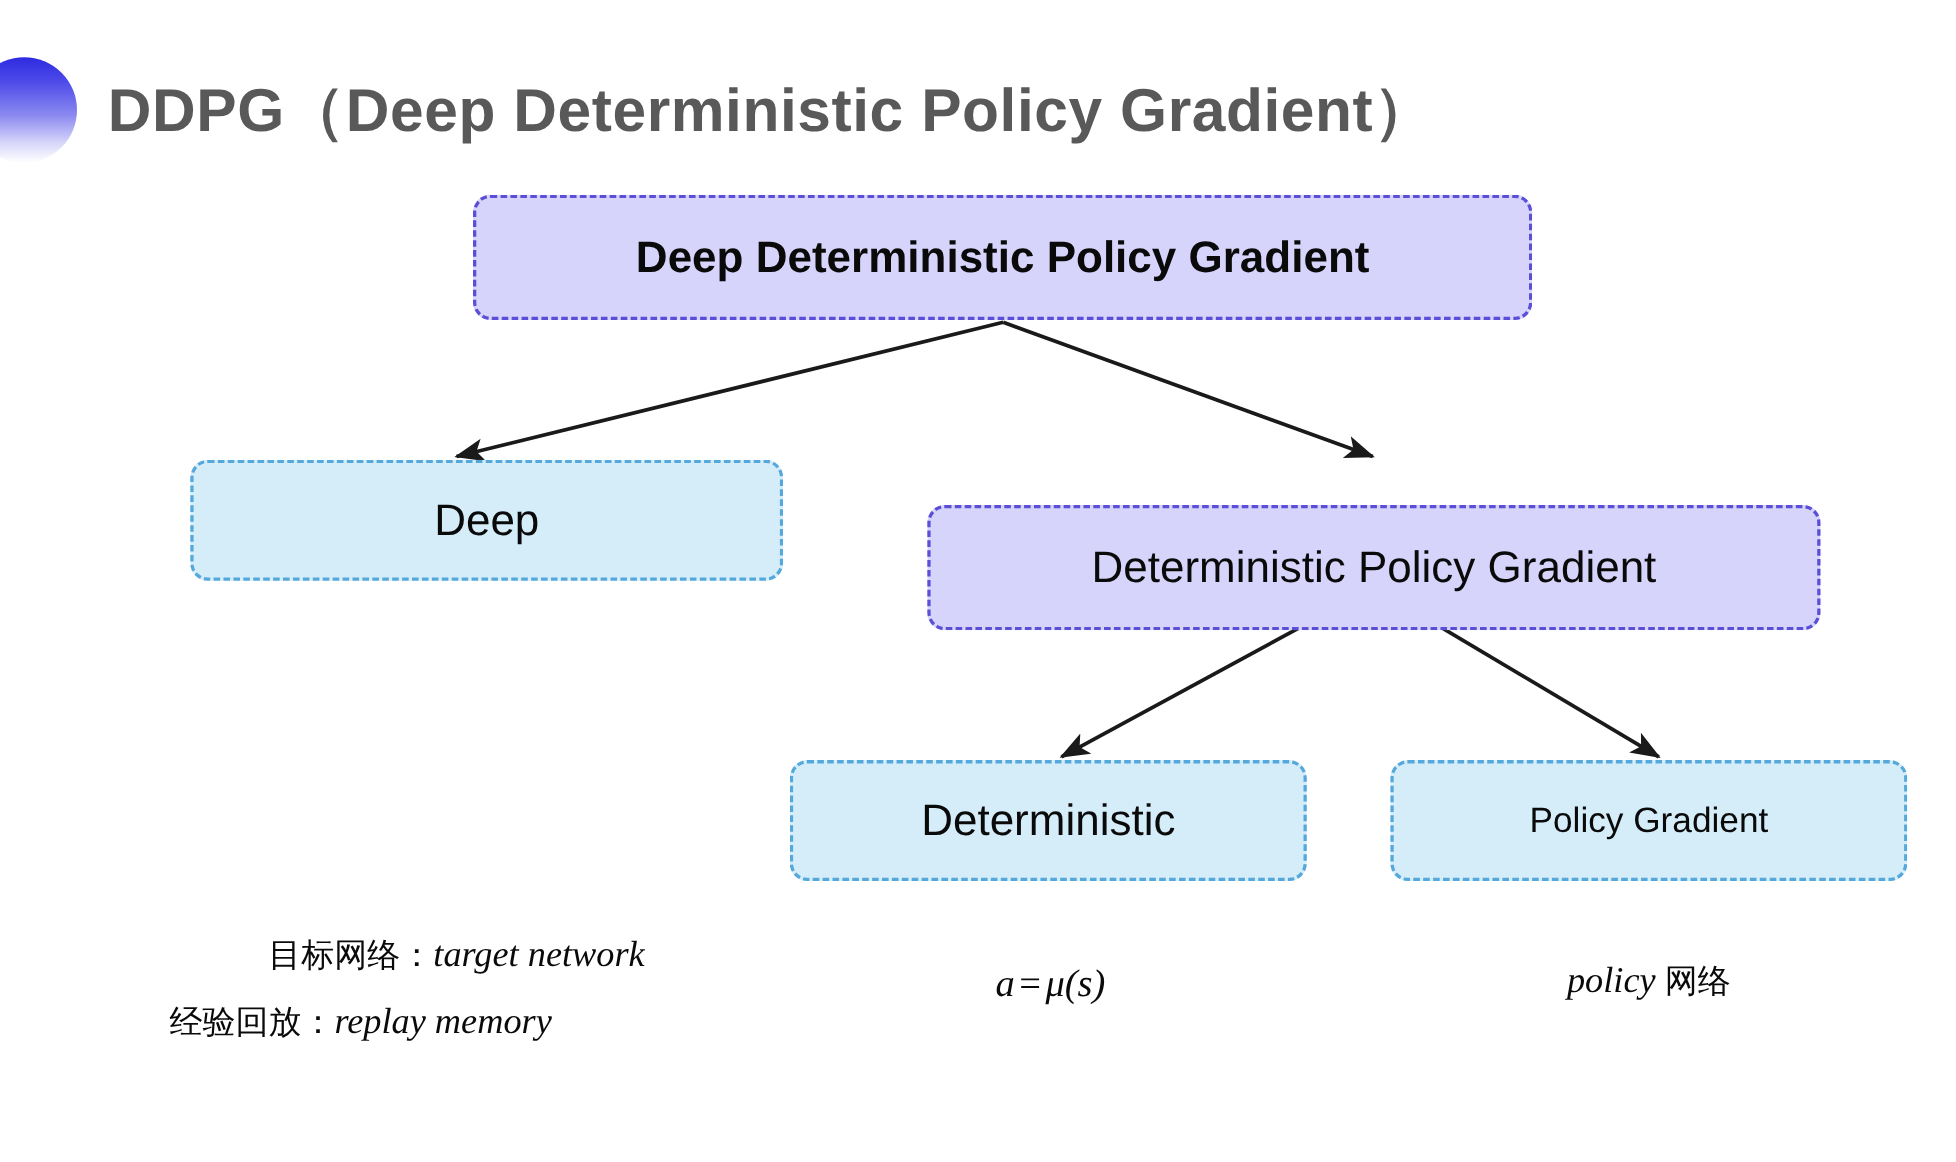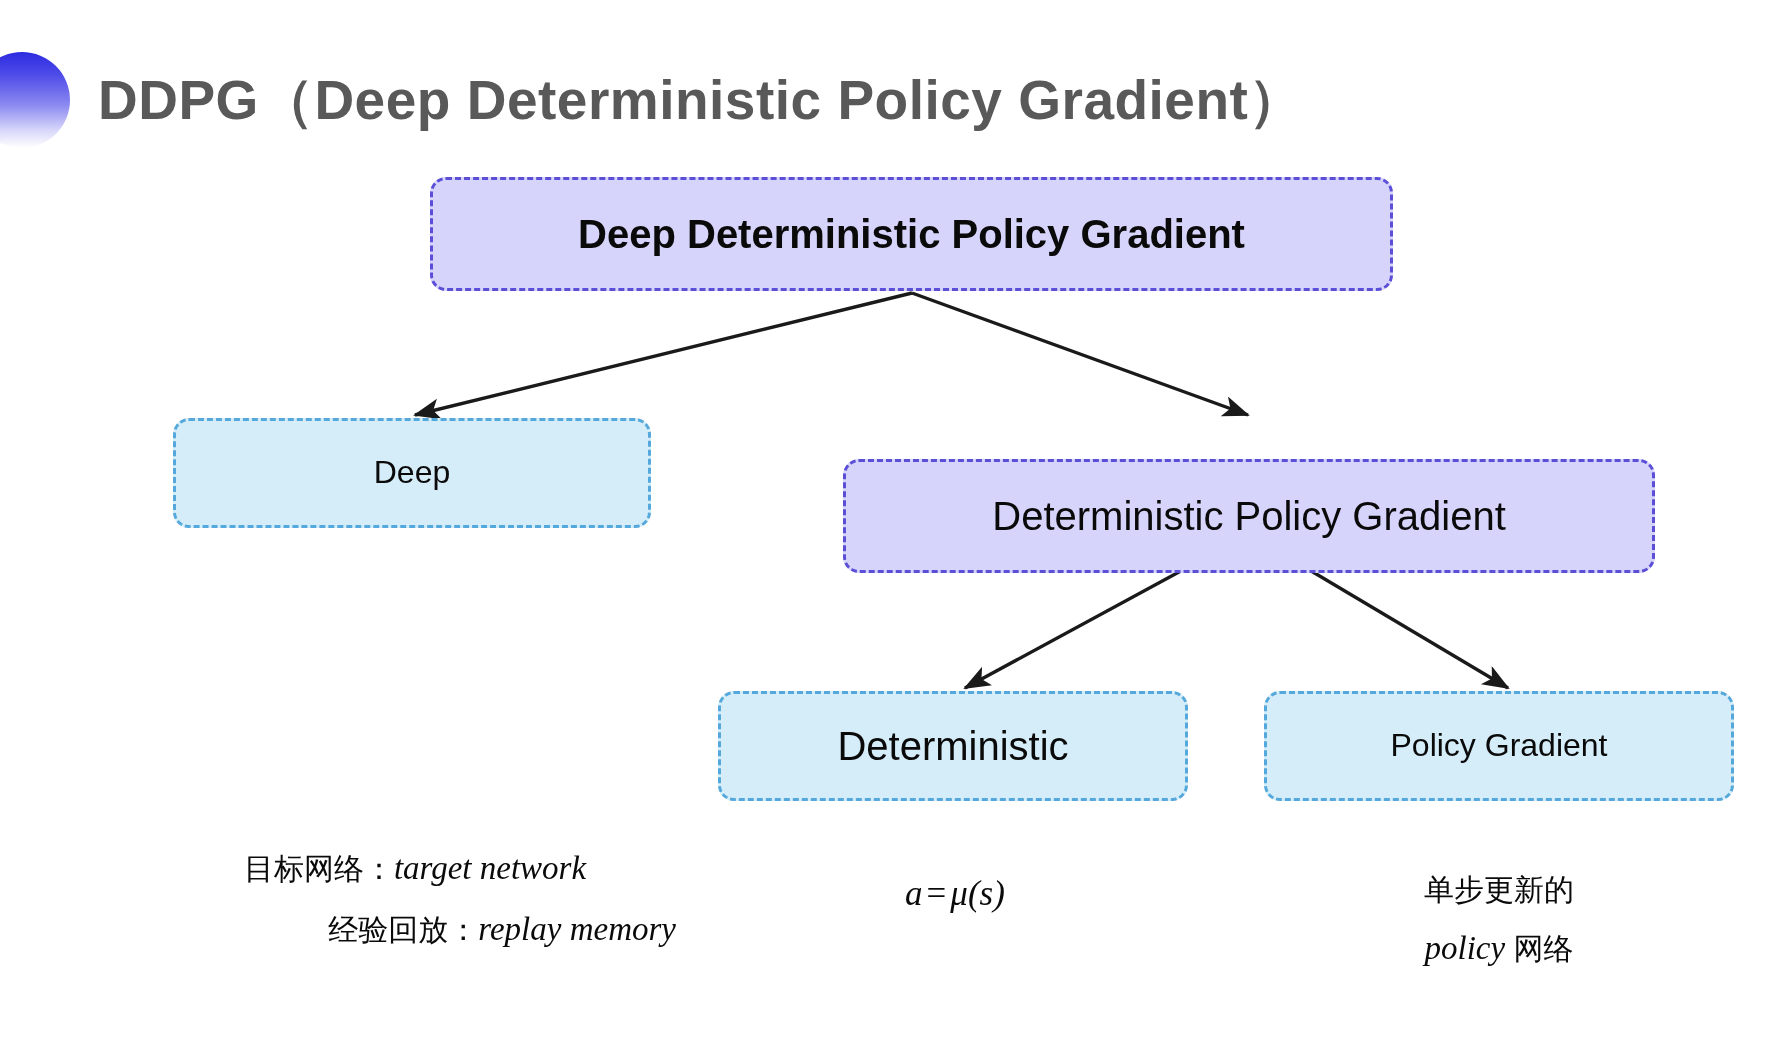--- a/index.html
+++ b/index.html
@@ -74,23 +74,23 @@
     left: 430px;
     top: 177px;
     width: 963px;
     height: 114px;
     font-size: 40px;
     font-weight: 700;
   }
   #node-deep {
     left: 173px;
     top: 418px;
-    width: 478px;
-    height: 110px;
-    font-size: 32px;
+    width: 539px;
+    height: 110px;
+    font-size: 40px;
   }
   #node-dpg {
     left: 843px;
     top: 418px;
     width: 812px;
     height: 114px;
     font-size: 40px;
     margin-top: 41px;
   }
   #node-deterministic {
@@ -133,21 +133,21 @@
     font-size: 33px;
   }
   #anno-deep {
     left: 146px;
     top: 838px;
     text-align: center;
     width: 530px;
   }
   #anno-deep .line1 { text-align: center; }
   #anno-deep .line2 { text-align: center; padding-left: 8px;}
-  #anno-deep .line3 { text-align: right; padding-left: 8px;}
+  #anno-deep .line3 { text-align: left; padding-left: 8px;}
   #anno-deterministic {
     left: 720px;
     top: 862px;
     width: 470px;
     text-align: center;
   }
   #anno-policy-gradient {
     left: 1264px;
     top: 862px;
     width: 470px;
@@ -199,17 +199,16 @@
   <div class="annotation" id="anno-deep">
     <div class="line2"><span>目标网络：</span><span class="ital">target network</span></div>
     <div class="line3"><span>经验回放：</span><span class="ital">replay memory</span></div>
   </div>
 
   <div class="annotation" id="anno-deterministic">
     <div class="math"><span>a</span><span class="op">=</span><span>μ</span><span>(s)</span></div>
   </div>
 
   <div class="annotation" id="anno-policy-gradient">
-    <div>单步更新的</div>
     <div><span class="ital">policy</span><span> 网络</span></div>
   </div>
 
 </div>
 
 </body></html>

